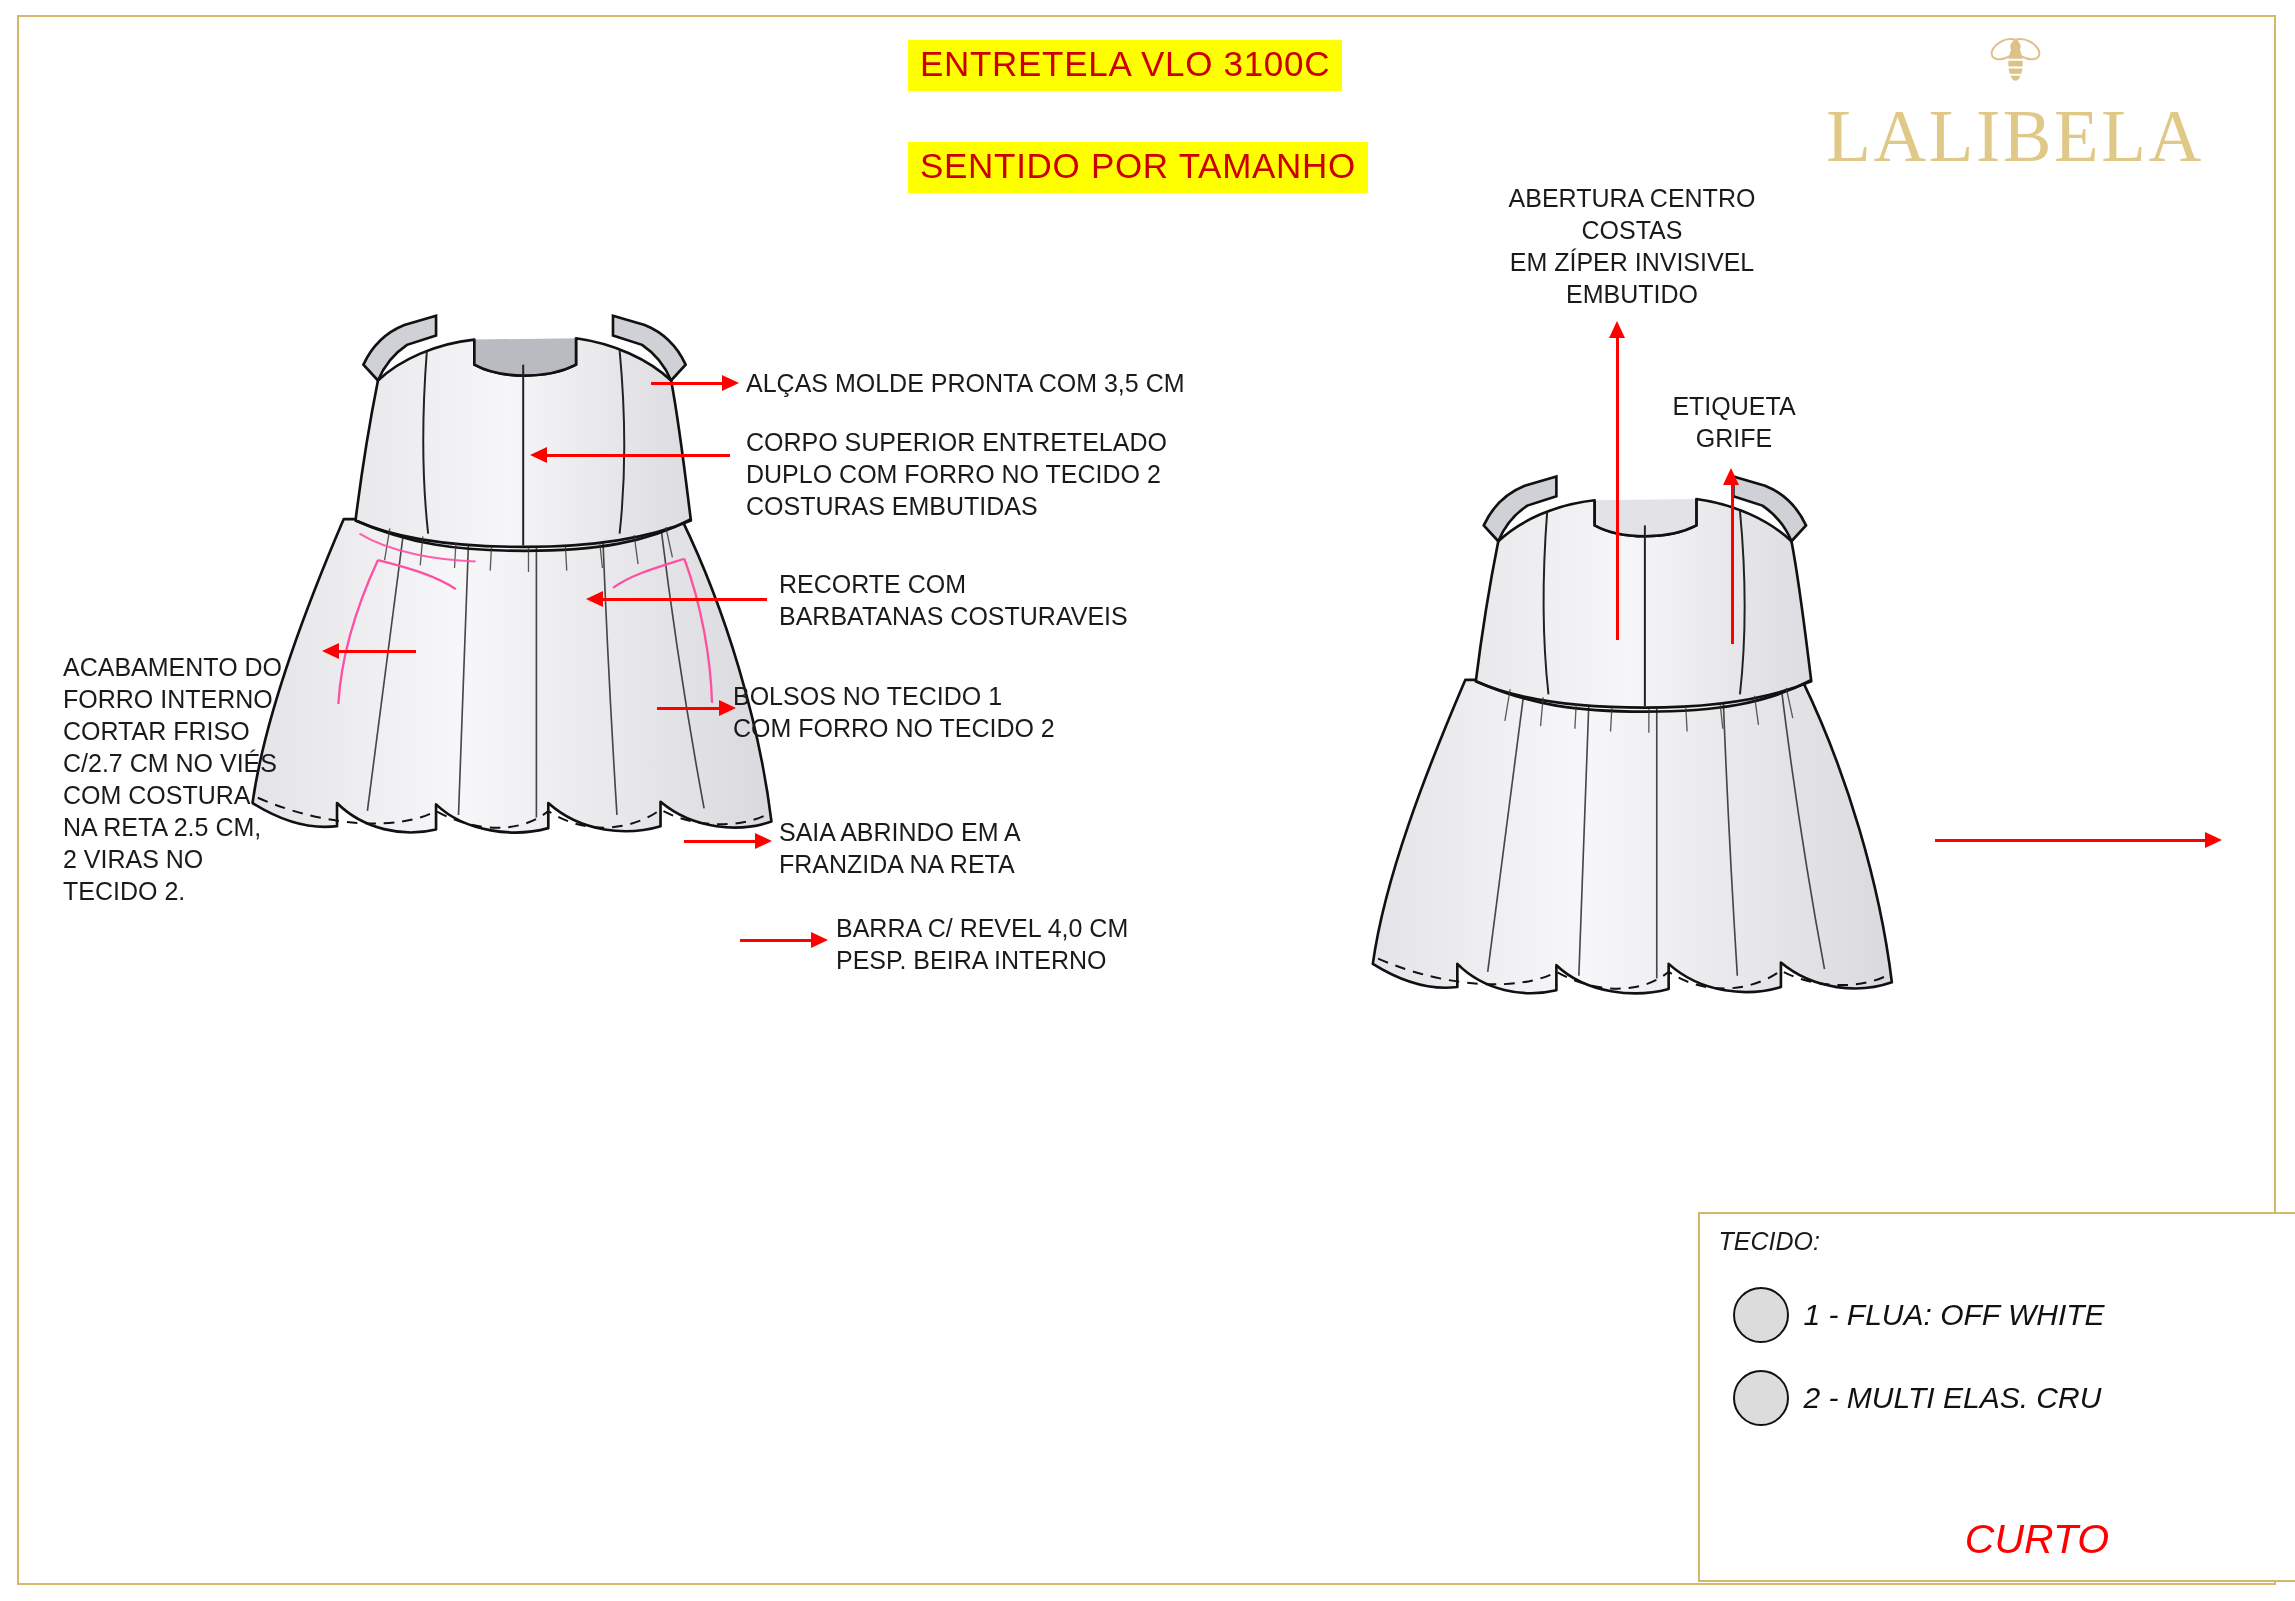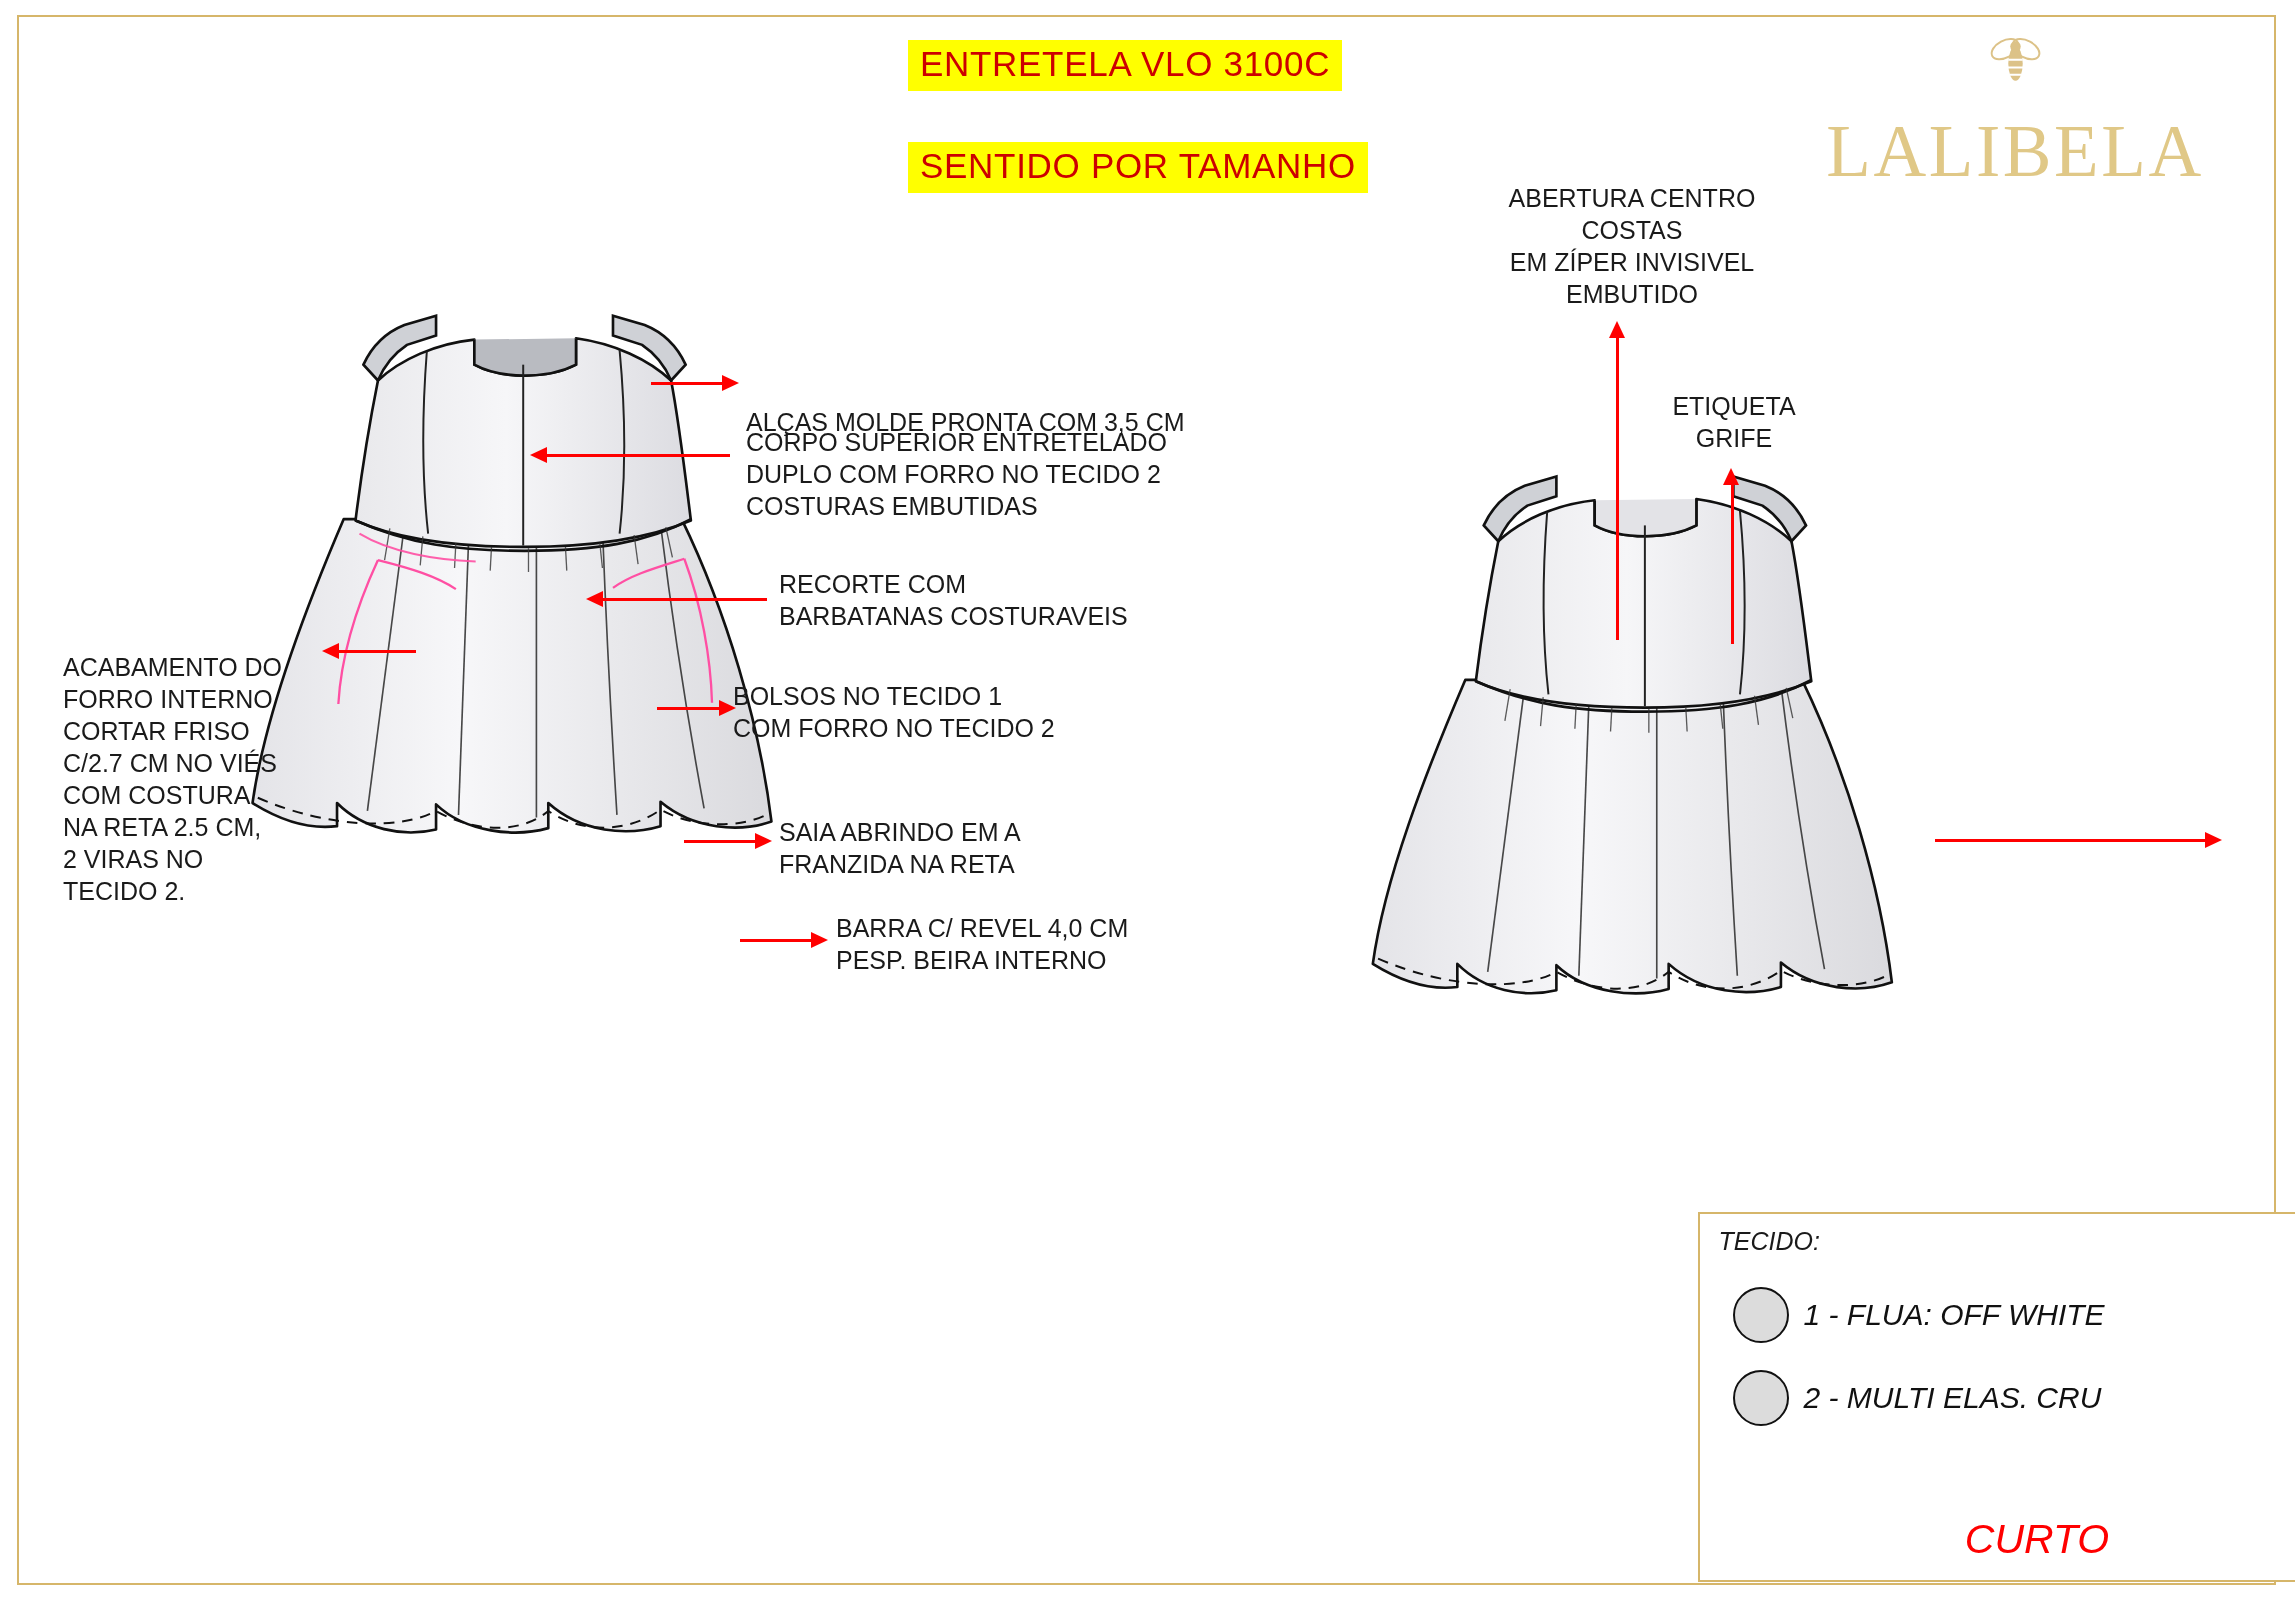--- a/index.html
+++ b/index.html
@@ -51,21 +51,21 @@
   #brand .bee {
     font-size: 49px;
     line-height: 0.9;
     color: #d9c07e;
   }
   #brand .wordmark {
     font-family: "Liberation Serif", serif;
     font-size: 73px;
     letter-spacing: 2.6px;
     color: #e0c887;
-    margin-top: 20px;
+    margin-top: 5px;
   }
 
   
   .note {
     position: absolute;
     color: #1a1a1a;
     font-size: 25px;
     line-height: 1.28;
     white-space: pre-line;
   }
@@ -305,21 +305,21 @@
           <path d="M390 372 L388 408"></path>
         <path d="M446 374 L446 410"></path>
           <path d="M502 372 L504 408"></path>
         <path d="M554 366 L558 404"></path>
           <path d="M606 354 L612 398"></path>
         <path d="M654 342 L664 388"></path>
       </g>
     </svg>
   </div>
 
-  <div class="note" id="n-straps" style="left:746px; top:367px;margin-top:39px;">ALÇAS MOLDE PRONTA COM  3,5 CM</div>
+  <div class="note" id="n-straps" style="left:746px; top:367px;">ALÇAS MOLDE PRONTA COM  3,5 CM</div>
   <div class="arrow" style="left:651px; top:382px; width:73px;"></div>
   <div class="arrowhead ah-right" style="left:722px; top:375px;"></div>
 
   <div class="note" id="n-upper" style="left:746px; top:426px;">CORPO SUPERIOR ENTRETELADO
 DUPLO COM FORRO NO TECIDO 2
 COSTURAS EMBUTIDAS</div>
   <div class="arrow" style="left:538px; top:454px; width:192px;"></div>
   <div class="arrowhead ah-left" style="left:530px; top:447px;"></div>
 
   <div class="note" id="n-recorte" style="left:779px; top:568px;">RECORTE COM

